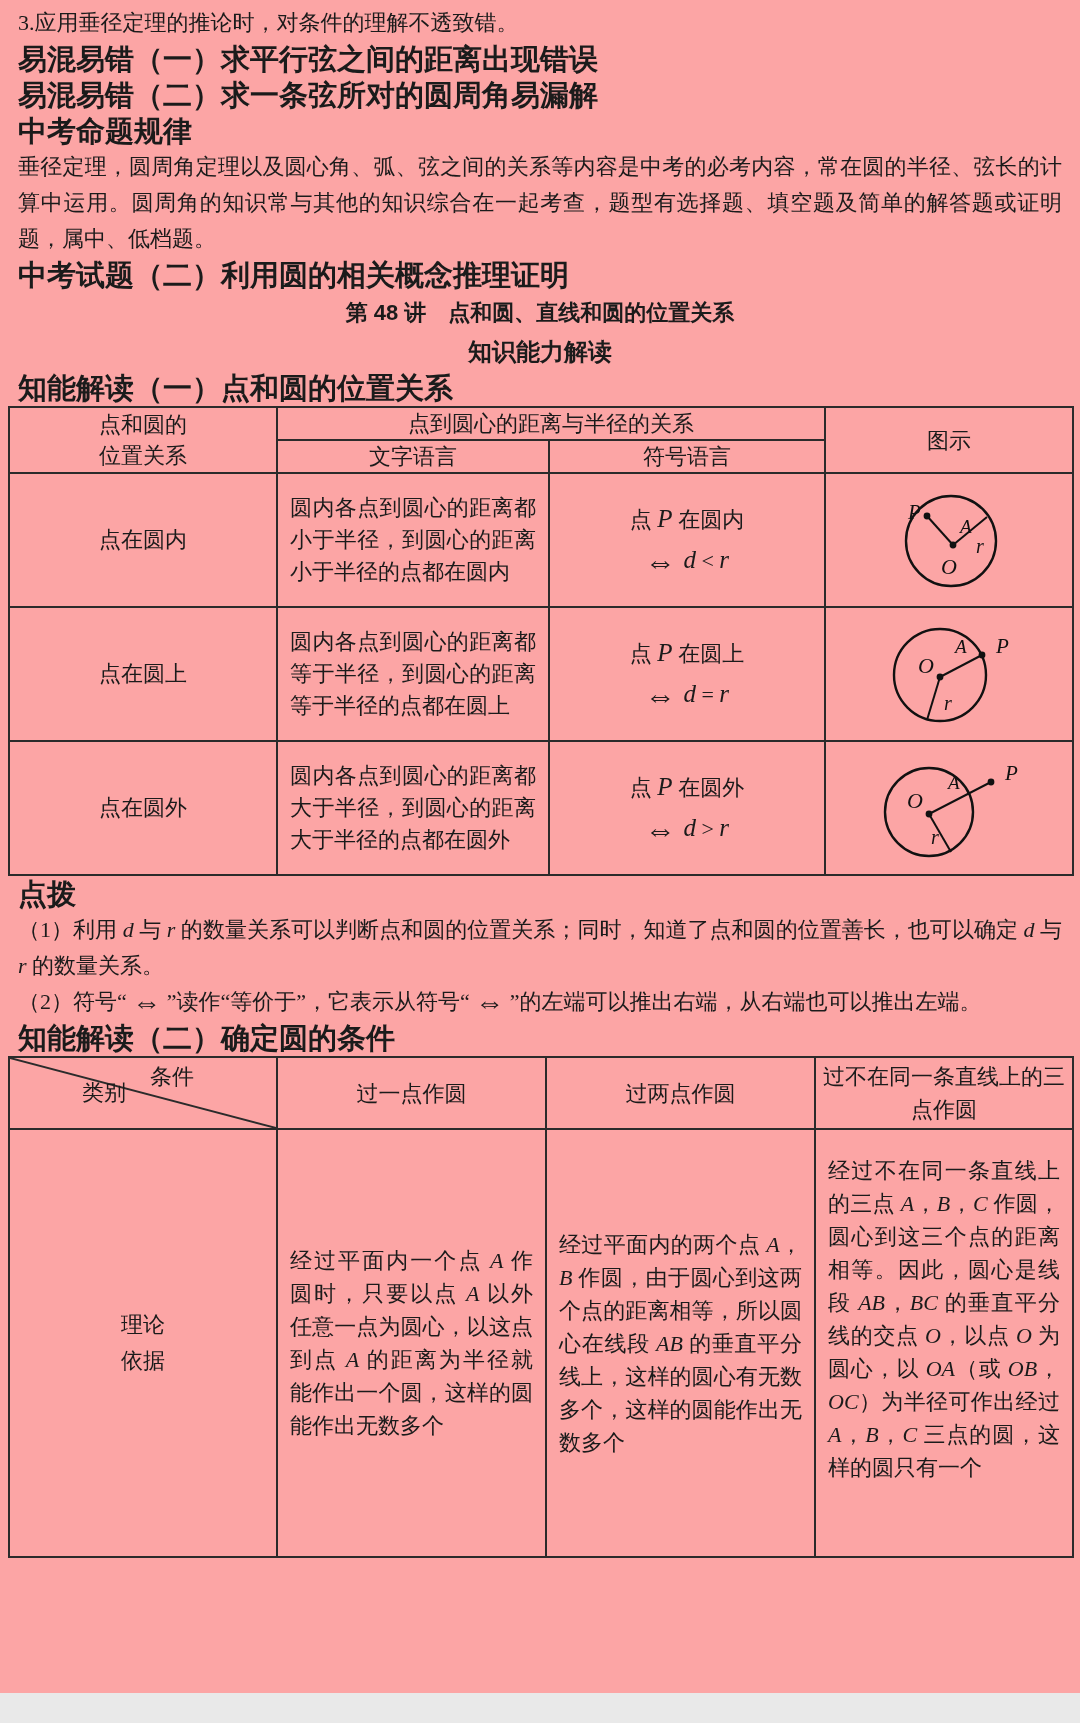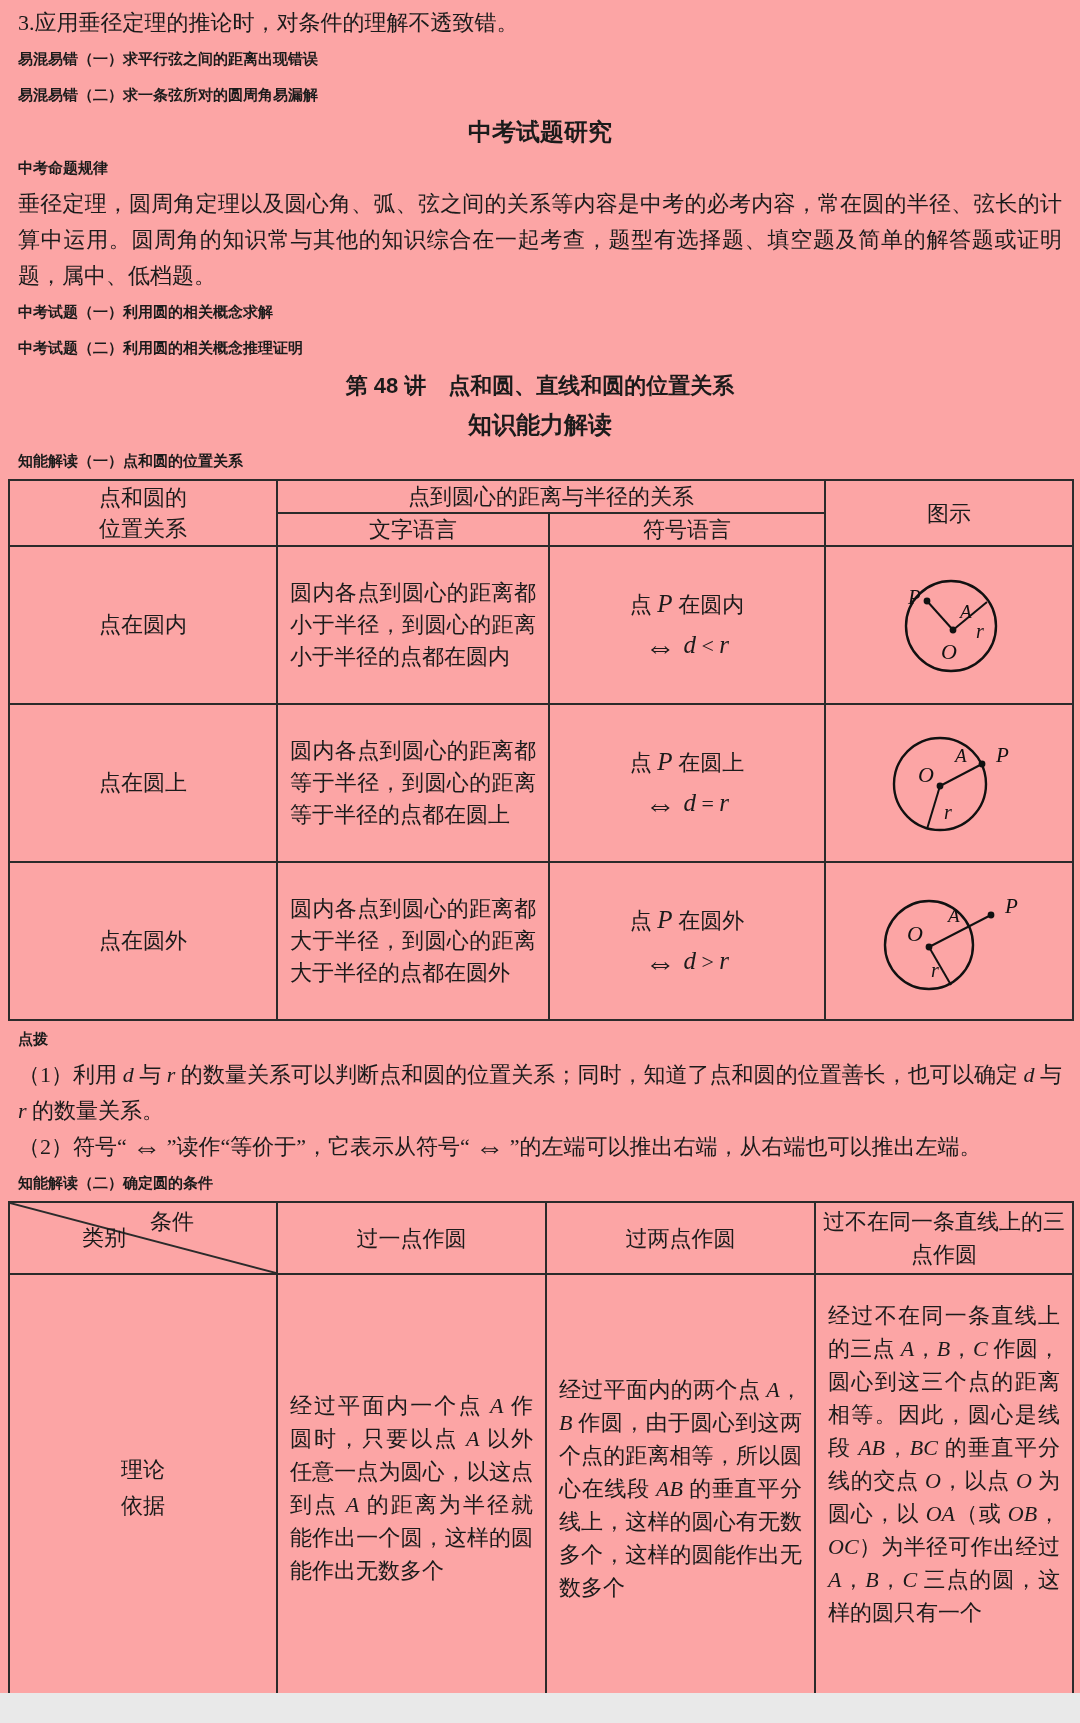--- a/index.html
+++ b/index.html
@@ -4,29 +4,29 @@
 <style>
   html,body{margin:0;padding:0;background:#e9e9e9;}
   .page{
     width:1080px;height:1693px;background:#fca5a5;color:#1b1b1b;
     overflow:hidden;position:relative;
     font-family:"Liberation Serif","DejaVu Serif",serif;
   }
   .content{padding:5px 18px 0 18px;}
   p{margin:0;}
   .body{font-size:22px;line-height:36px;text-align:justify;}
-  .bold{font-size:15px;line-height:36px;font-weight:700;font-family:"Liberation Sans","DejaVu Sans",sans-serif;}
+  .bold{font-size:29px;line-height:36px;font-weight:700;font-family:"Liberation Sans","DejaVu Sans",sans-serif;}
   .center-h{text-align:center;font-weight:700;font-family:"Liberation Sans","DejaVu Sans",sans-serif;}
   .size1{font-size:24px;line-height:37px;}
   .size2{font-size:22px;line-height:40px;}
   table{border-collapse:collapse;table-layout:fixed;width:1064px;margin-left:-10px;}
   td{border:2px solid #2b2b2b;font-size:22px;vertical-align:middle;overflow:hidden;}
   .c{text-align:center;}
   .t1 .hrow td{height:31px;line-height:31px;padding:0;}
-  .t1 .txt{padding:14px 12px;line-height:32px;text-align:justify;}
+  .t1 .txt{padding:2px 12px;line-height:32px;text-align:justify;}
   .t1 .label{font-size:22px;border-radius:23px;}
   .t1 .sym div{line-height:40px;}
   .t1 td{height:128px;}
   .t1 .hrow td{height:31px;}
   .m{font-style:italic;font-family:"Liberation Serif","DejaVu Serif",serif;}
   .ar{font-style:normal;font-size:29px;line-height:1;vertical-align:-3px;}
   .sym .m{font-size:25px;}
   .sym .ar{font-size:31px;vertical-align:-4px;margin-right:2px;}
   .diagram-svg{display:block;margin:0 auto;}
   .diagram-svg text{font-family:"Liberation Serif","DejaVu Serif",serif;font-style:italic;fill:#111;}
@@ -45,24 +45,22 @@
 </style>
 </head>
 <body>
 
 <div class="page">
   <div class="content">
 
     <p class="body">3.应用垂径定理的推论时，对条件的理解不透致错。</p>
     <p class="bold">易混易错（一）求平行弦之间的距离出现错误</p>
     <p class="bold">易混易错（二）求一条弦所对的圆周角易漏解</p>
-    <p class="center-h size1">中考试题研究</p>
     <p class="bold">中考命题规律</p>
     <p class="body">垂径定理，圆周角定理以及圆心角、弧、弦之间的关系等内容是中考的必考内容，常在圆的半径、弦长的计算中运用。圆周角的知识常与其他的知识综合在一起考查，题型有选择题、填空题及简单的解答题或证明题，属中、低档题。</p>
-    <p class="bold">中考试题（一）利用圆的相关概念求解</p>
     <p class="bold">中考试题（二）利用圆的相关概念推理证明</p>
     <p class="center-h size2">第 48 讲　点和圆、直线和圆的位置关系</p>
     <p class="center-h size1">知识能力解读</p>
     <p class="bold">知能解读（一）点和圆的位置关系</p>
 
     <table class="t1">
       <colgroup>
         <col style="width:268px">
           <col style="width:272px">
           <col style="width:276px">

